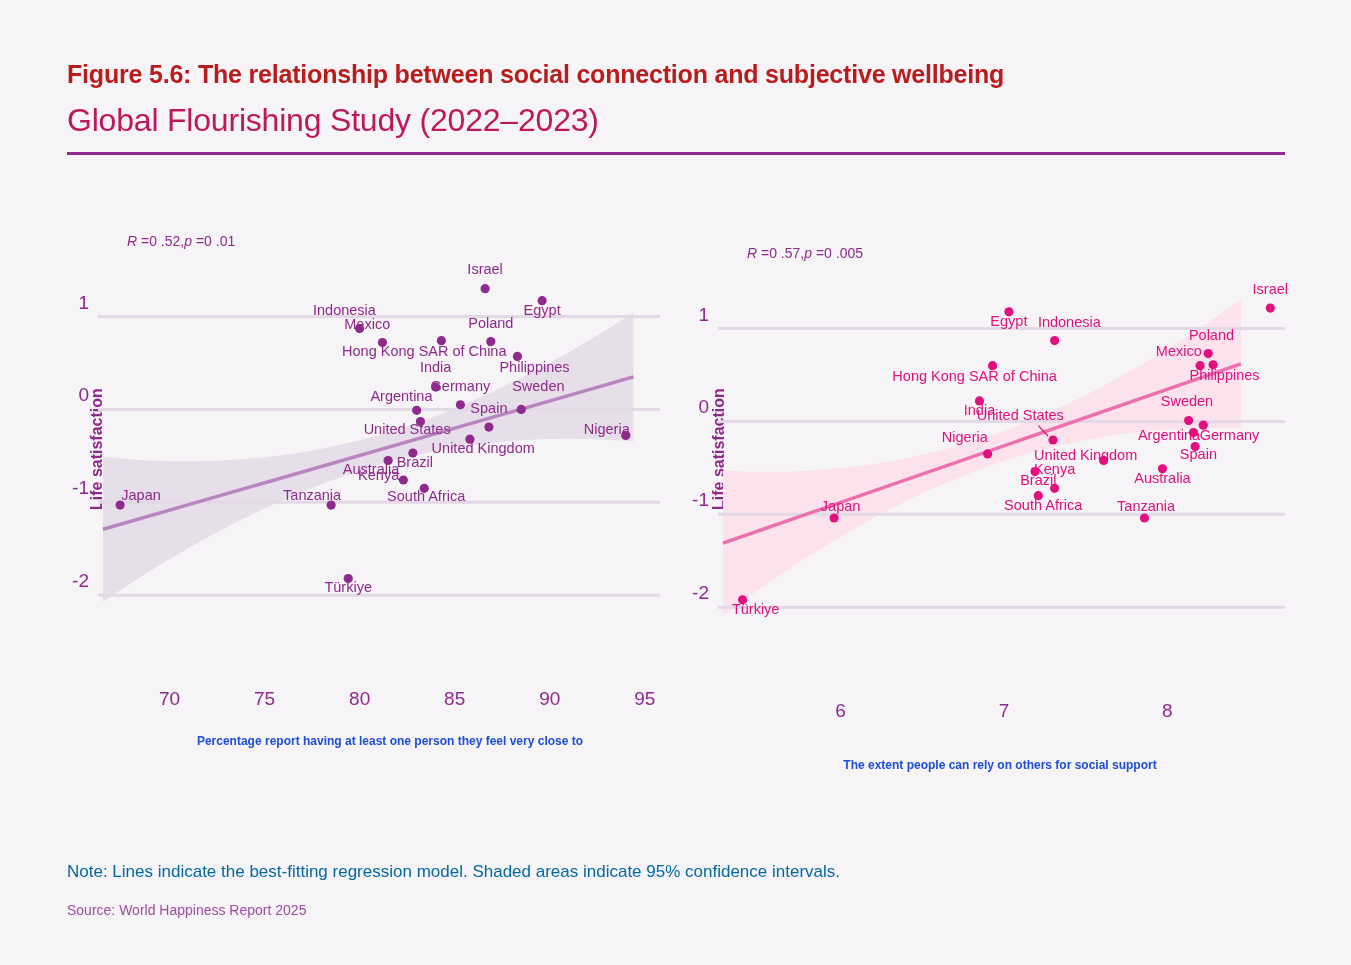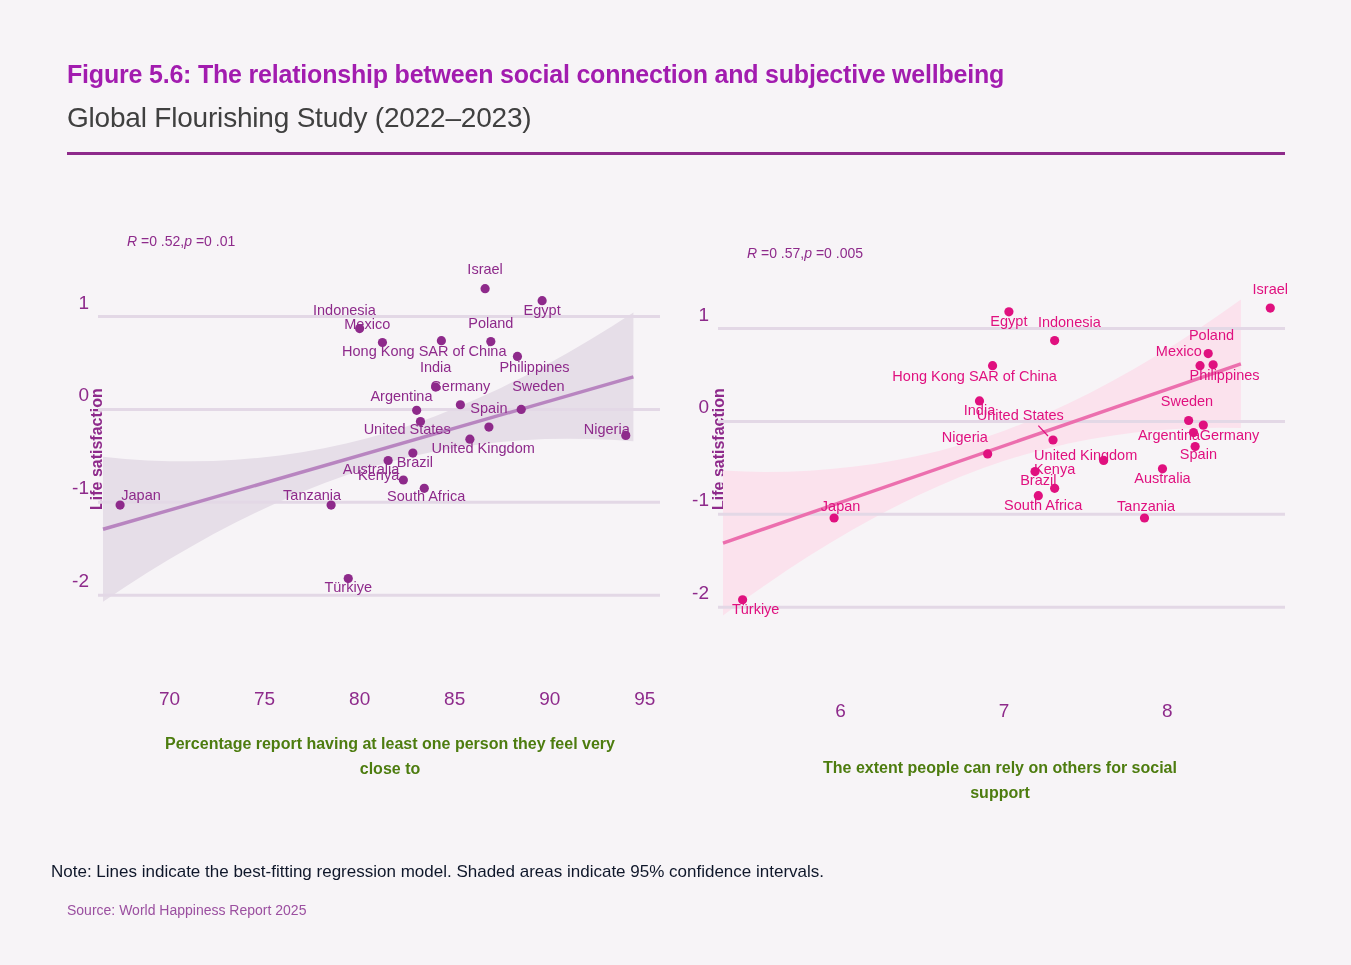--- a/index.html
+++ b/index.html
@@ -5,48 +5,48 @@
   html,body{margin:0;padding:0;}
   body{
     width:1351px;height:965px;
     background:#f7f4f7;
     font-family:"Liberation Sans", sans-serif;
     overflow:hidden;
     position:relative;
   }
   .fig-title{
     position:absolute;left:67px;top:60px;
-    font-size:25px;font-weight:bold;color:#a21caf;
+    font-size:25px;font-weight:bold;color:#b91c1c;
     letter-spacing:-0.2px;
   }
   .fig-subtitle{
     position:absolute;left:67px;top:102px;
-    font-size:28px;font-weight:normal;color:#404040;
+    font-size:32px;font-weight:normal;color:#be185d;
     letter-spacing:-0.2px;
   }
   .rule{
     position:absolute;left:67px;top:152px;width:1218px;height:3px;
     background:#8e2a8b;
   }
   .panel{position:absolute;top:180px;height:600px;}
   .panel svg{display:block;}
   .axis-title{
     position:absolute;
-    font-size:16px;font-weight:bold;color:#4d7c0f;
+    font-size:12px;font-weight:bold;color:#1d4ed8;
     text-align:center;line-height:1.55;
   }
   .ylabel{
     position:absolute;
     font-size:16px;font-weight:bold;color:#8e2a8b;
     transform:rotate(-90deg);transform-origin:left top;
     white-space:nowrap;
   }
   .note{
-    position:absolute;left:51px;top:862px;
-    font-size:17px;color:#0f172a;
+    position:absolute;left:67px;top:862px;
+    font-size:17px;color:#0369a1;
   }
   .source{
     position:absolute;left:67px;top:902px;
     font-size:14px;color:#9b4fa0;text-align:right;
   }
   text{font-family:"Liberation Sans", sans-serif;}
   .tick{font-size:19px;fill:#8e2a8b;}
   .ptlabel-l{font-size:14.5px;fill:#8e2a8b;}
   .ptlabel-r{font-size:14.5px;fill:#e0107f;}
   .stat{font-size:14px;fill:#8e2a8b;font-style:italic;}

